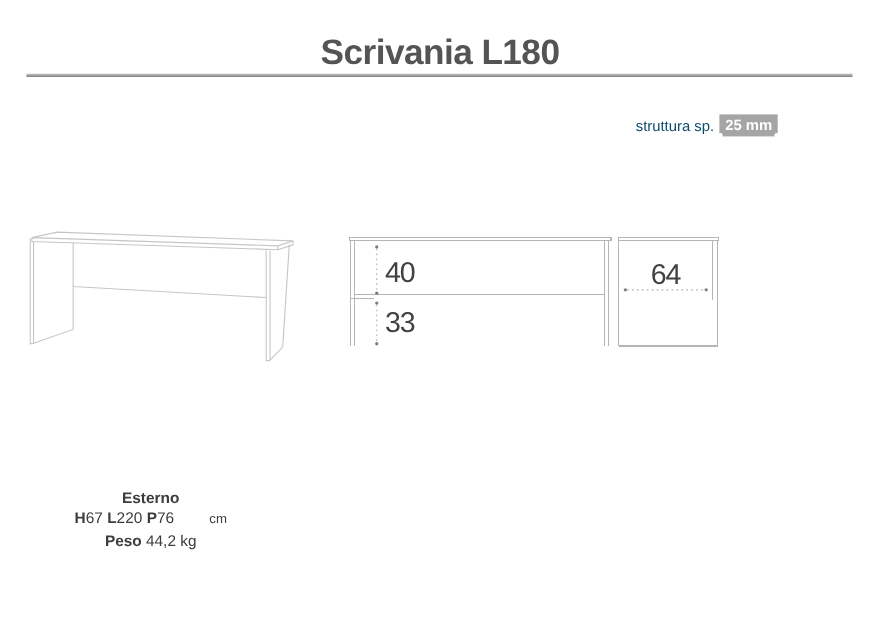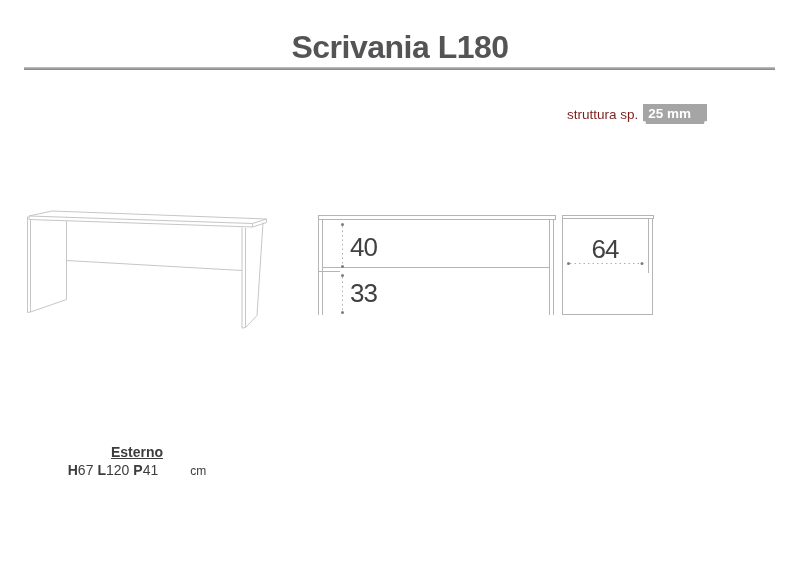--- a/index.html
+++ b/index.html
@@ -13,38 +13,38 @@
     font-size:32px;font-weight:bold;color:#545456;letter-spacing:-0.5px;
   }
   .rule{
     position:absolute;top:67px;left:24px;width:751px;height:3px;
     background:linear-gradient(#c6c6c6,#7f7f7f);
   }
   .spec{
     position:absolute;top:104px;left:560px;width:147px;
     display:flex;align-items:center;justify-content:flex-end;gap:5px;
   }
-  .spec-label{font-size:13.5px;color:#7f1d1d;white-space:nowrap;}
+  .spec-label{font-size:13.5px;color:#0c4a6e;white-space:nowrap;}
   .spec-value{
     position:relative;background:#a5a5a5;color:#ffffff;
-    font-weight:bold;font-size:13.5px;padding:2px 16px 3px 5px;white-space:nowrap;
+    font-weight:bold;font-size:13.5px;padding:2px 5px 3px 5px;white-space:nowrap;
   }
   .corner-dot{position:absolute;width:4px;height:4px;border-radius:50%;background:#ffffff;bottom:-1px;}
   .corner-dot.l{left:-1px;}
   .corner-dot.r{right:-1px;}
   svg.drawing{position:absolute;top:0;left:0;}
   .dim-label{
     font-family:"Liberation Sans",sans-serif;
     fill:#414042;font-size:26px;letter-spacing:-1px;
   }
   .footer{
     position:absolute;left:58px;top:444px;width:158px;text-align:center;
     color:#3c3c3c;font-size:14px;line-height:1.25;
   }
-  .footer .heading{font-weight:bold;text-decoration:underline;}
+  .footer .heading{font-weight:bold;}
   .footer b{font-weight:bold;}
   .footer .unit{font-size:12px;margin-left:28px;}
   .footer .sp{display:inline-block;width:4px;}
   .footer .peso-line{margin-top:4px;}
 </style>
 </head>
 <body>
 
 <div class="title">Scrivania L180</div>
 
@@ -101,15 +101,19 @@
   </g>
 
   <text class="dim-label" x="350" y="256">40</text>
   <text class="dim-label" x="350" y="302">33</text>
   <text class="dim-label" x="605" y="258" text-anchor="middle">64</text>
 </svg>
 
 <div class="footer">
   <div class="heading">Esterno</div>
   <div class="dims-line">
-    <b>H</b><span>67</span><span class="sp"></span><b>L</b><span>120</span><span class="sp"></span><b>P</b><span>41</span><span class="sp"></span><span class="unit">cm</span>
+    <b>H</b><span>67</span><span class="sp"></span><b>L</b><span>220</span><span class="sp"></span><b>P</b><span>76</span><span class="sp"></span><span class="unit">cm</span>
+  </div>
+  <div class="peso-line">
+    <b>Peso</b>
+    <span>44,2 kg</span>
   </div>
 </div>
 
 </body></html>

